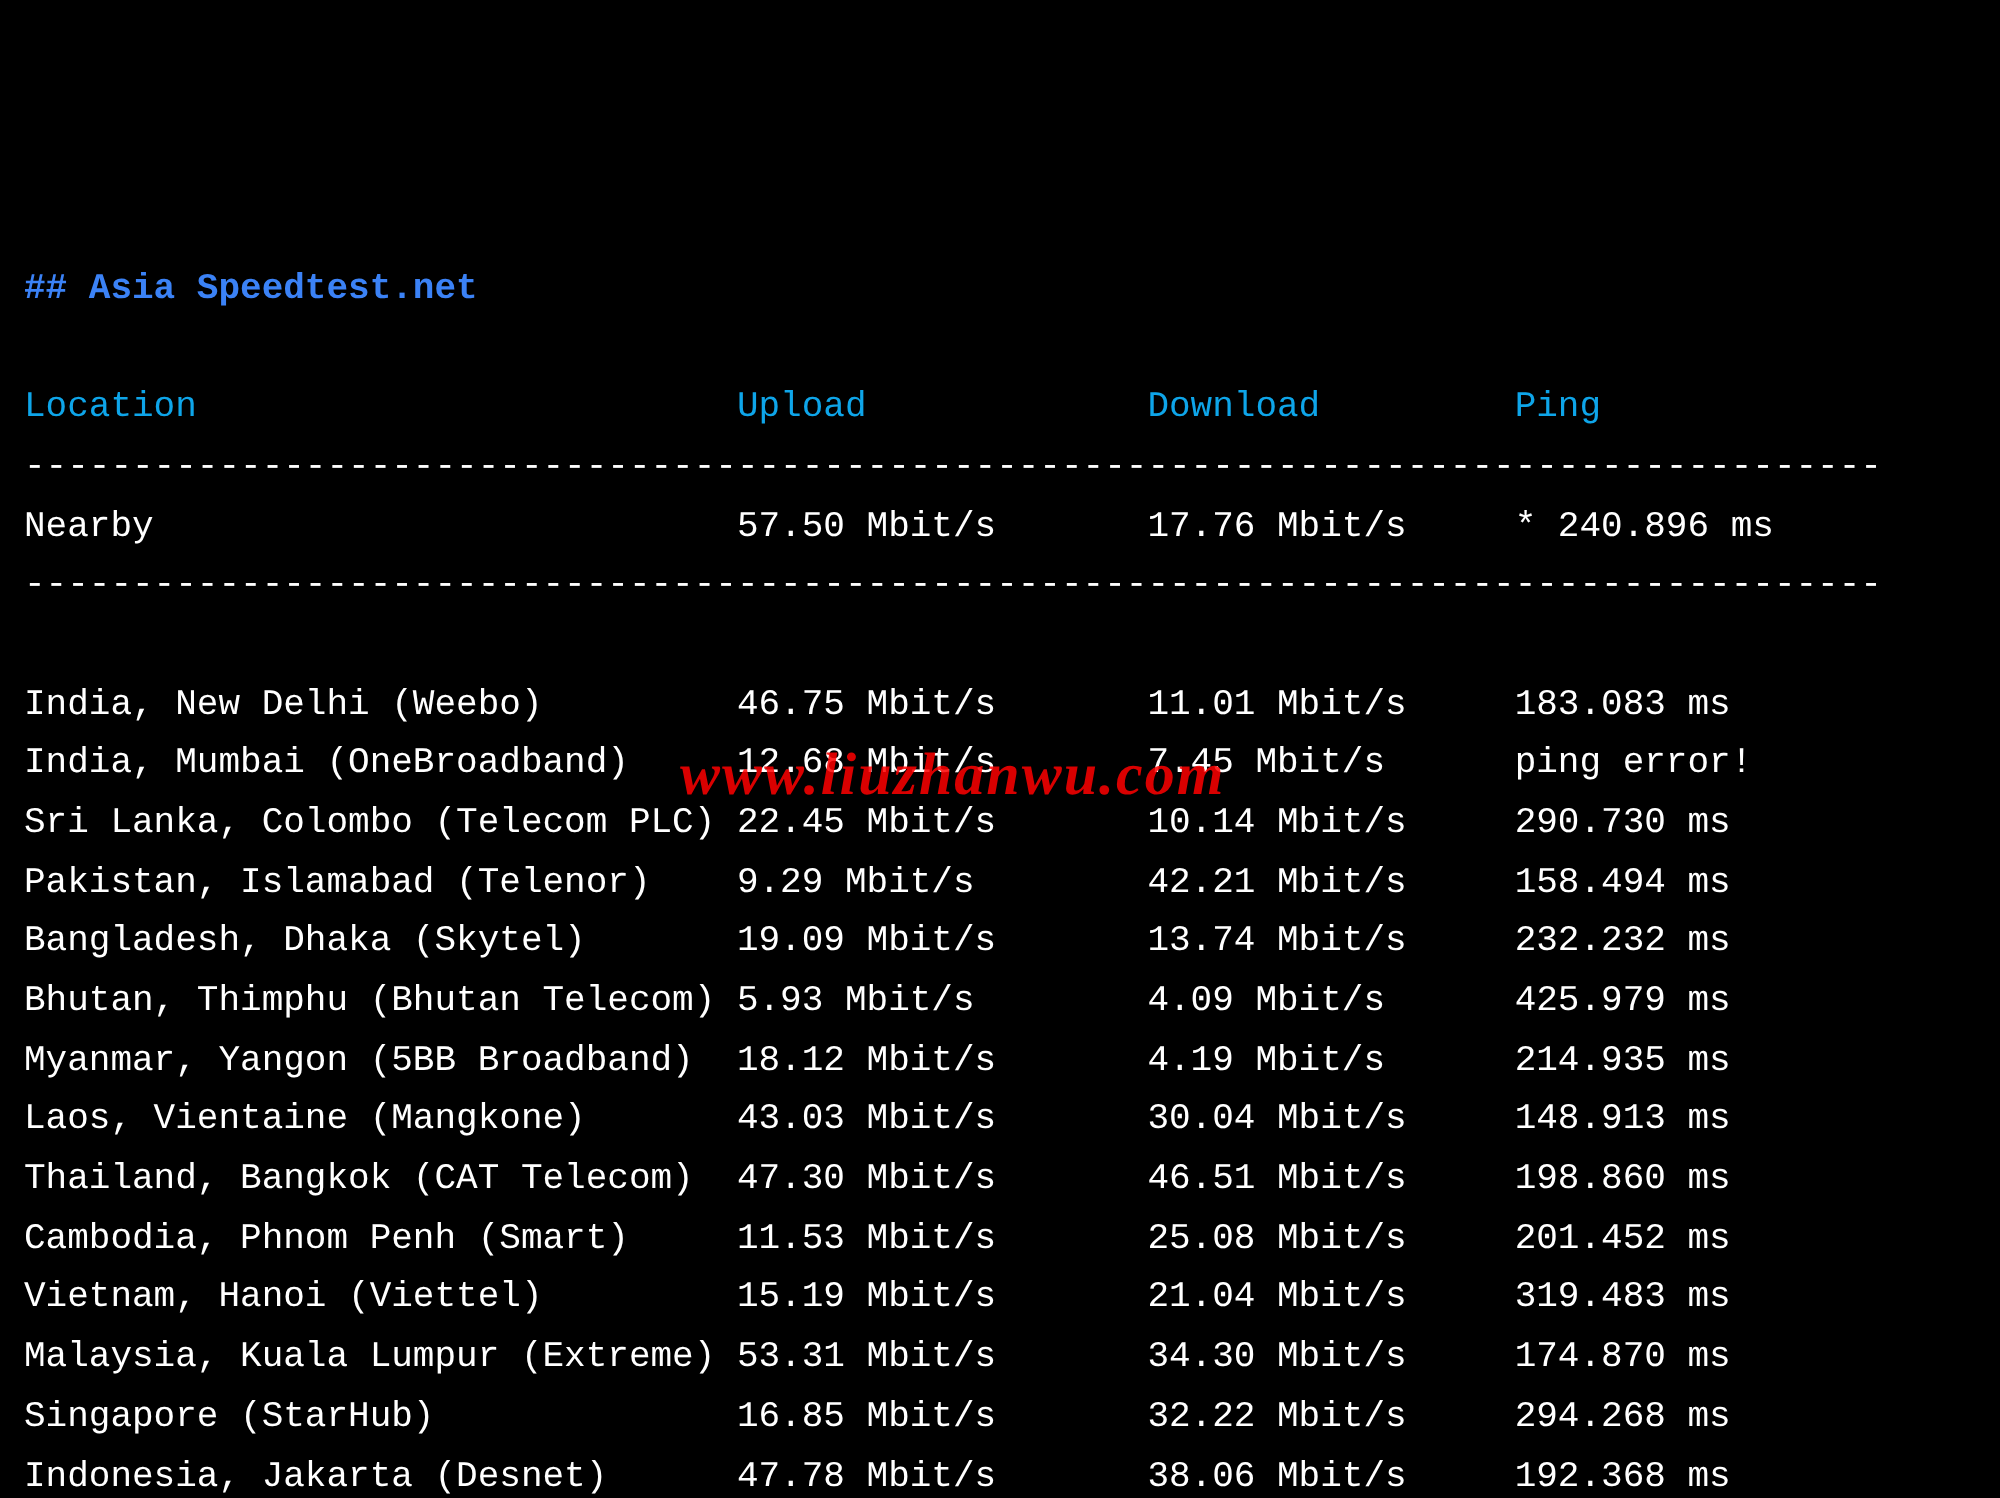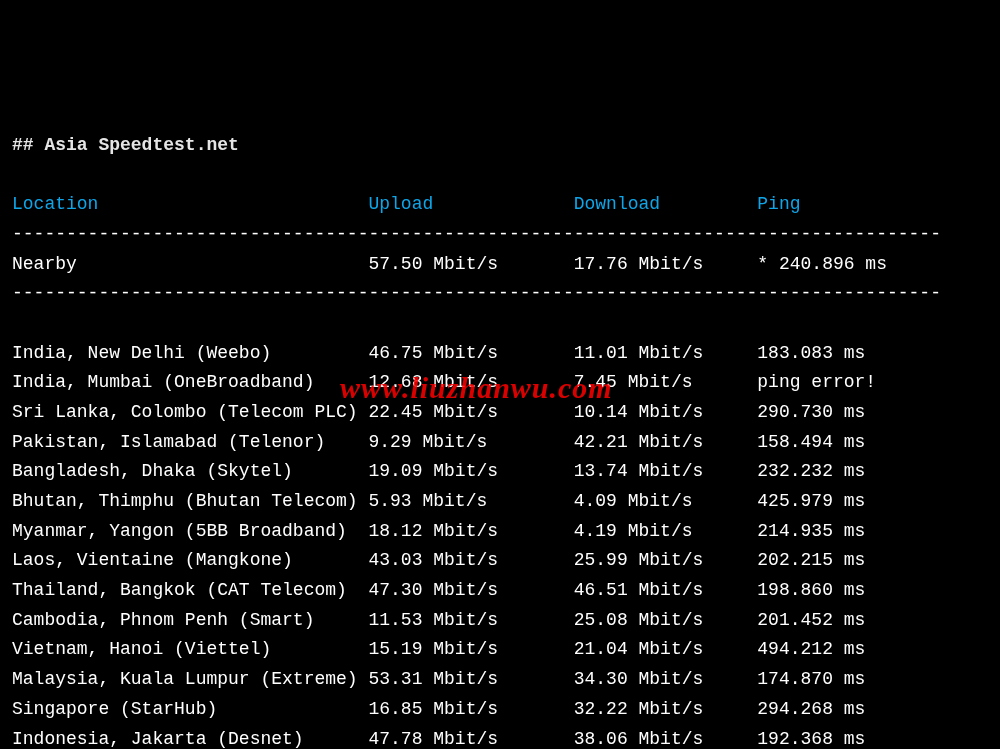--- a/index.html
+++ b/index.html
@@ -11,21 +11,21 @@
       background-color: #000000;
       font-family: 'Consolas', 'Monaco', 'Courier New', monospace;
       font-size: 18px;
       color: #ffffff;
       padding: 12px;
       line-height: 1.65;
       white-space: pre;
       overflow: hidden;
     }
     .title {
-      color: #e5e5e5;
+      color: #3b82f6;
       font-weight: bold;
     }
     .header-row {
       color: #0ea5e9;
     }
     .divider {
       color: #ffffff;
     }
     .data-row {
       color: #ffffff;
@@ -60,24 +60,24 @@
 <span class="data-row">Nearby                           57.50 Mbit/s       17.76 Mbit/s     * 240.896 ms</span>
 <span class="divider">--------------------------------------------------------------------------------------</span>
 
 <span class="data-row">India, New Delhi (Weebo)         46.75 Mbit/s       11.01 Mbit/s     183.083 ms</span>
 <span class="data-row">India, Mumbai (OneBroadband)     12.68 Mbit/s       7.45 Mbit/s      ping error!</span>
 <span class="data-row">Sri Lanka, Colombo (Telecom PLC) 22.45 Mbit/s       10.14 Mbit/s     290.730 ms</span>
 <span class="data-row">Pakistan, Islamabad (Telenor)    9.29 Mbit/s        42.21 Mbit/s     158.494 ms</span>
 <span class="data-row">Bangladesh, Dhaka (Skytel)       19.09 Mbit/s       13.74 Mbit/s     232.232 ms</span>
 <span class="data-row">Bhutan, Thimphu (Bhutan Telecom) 5.93 Mbit/s        4.09 Mbit/s      425.979 ms</span>
 <span class="data-row">Myanmar, Yangon (5BB Broadband)  18.12 Mbit/s       4.19 Mbit/s      214.935 ms</span>
-<span class="data-row">Laos, Vientaine (Mangkone)       43.03 Mbit/s       25.99 Mbit/s     202.215 ms</span>
+<span class="data-row">Laos, Vientaine (Mangkone)       43.03 Mbit/s       30.04 Mbit/s     148.913 ms</span>
 <span class="data-row">Thailand, Bangkok (CAT Telecom)  47.30 Mbit/s       46.51 Mbit/s     198.860 ms</span>
 <span class="data-row">Cambodia, Phnom Penh (Smart)     11.53 Mbit/s       25.08 Mbit/s     201.452 ms</span>
-<span class="data-row">Vietnam, Hanoi (Viettel)         15.19 Mbit/s       21.04 Mbit/s     494.212 ms</span>
+<span class="data-row">Vietnam, Hanoi (Viettel)         15.19 Mbit/s       21.04 Mbit/s     319.483 ms</span>
 <span class="data-row">Malaysia, Kuala Lumpur (Extreme) 53.31 Mbit/s       34.30 Mbit/s     174.870 ms</span>
 <span class="data-row">Singapore (StarHub)              16.85 Mbit/s       32.22 Mbit/s     294.268 ms</span>
 <span class="data-row">Indonesia, Jakarta (Desnet)      47.78 Mbit/s       38.06 Mbit/s     192.368 ms</span>
 
 
 
 
 
 </div>
 <div class="watermark">www.liuzhanwu.com</div>

